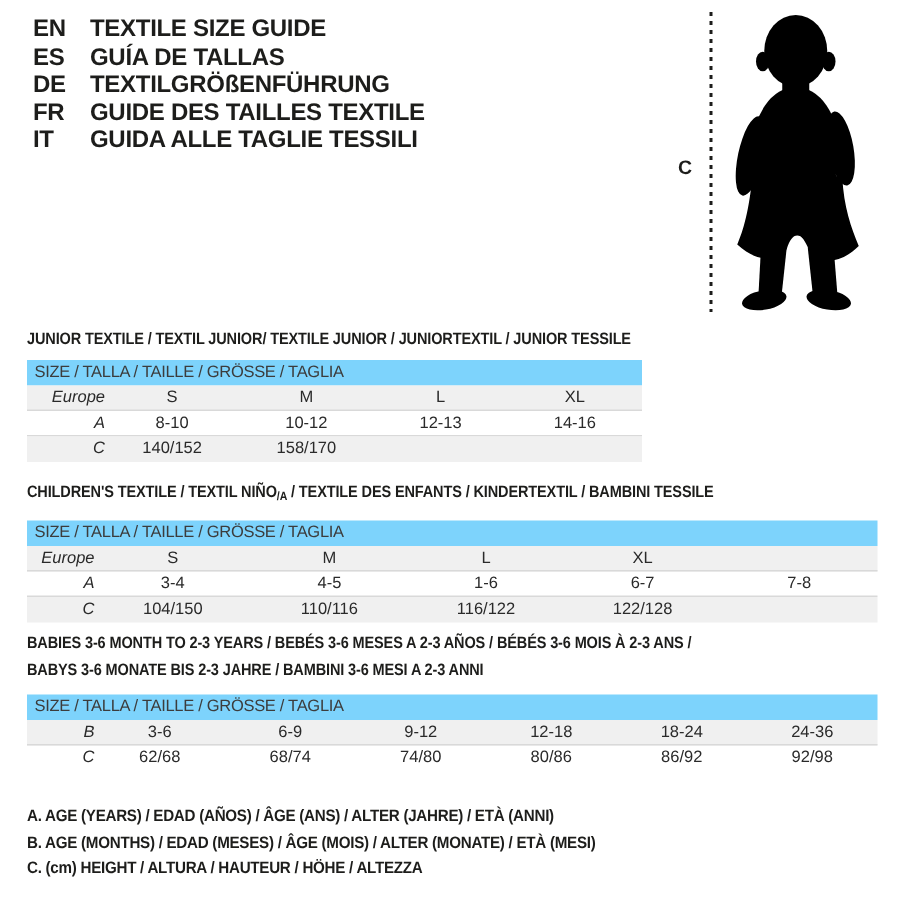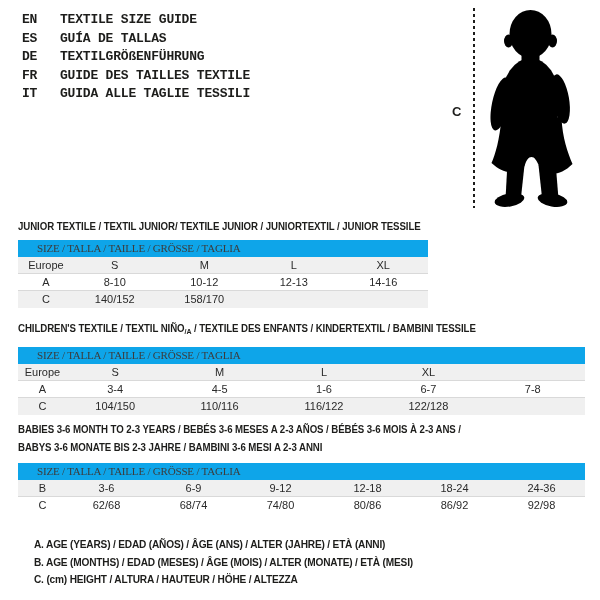--- a/index.html
+++ b/index.html
@@ -9,21 +9,21 @@
     width: 600px;
     height: 600px;
     background: #ffffff;
     font-family: "Liberation Sans", sans-serif;
     color: #1d1d1b;
     overflow: hidden;
   }
 
   
   .lang-block { position: absolute; left: 22px; top: 11px; }
-  .lang-row { display: flex; line-height: 18.5px; font-size: 13px; font-weight: bold; letter-spacing: -0.2px; font-family: Liberation Mono, monospace; }
+  .lang-row { display: flex; line-height: 18.5px; font-size: 16px; font-weight: bold; letter-spacing: -0.2px; }
   .lang-code { width: 38px; flex: 0 0 38px; }
   .lang-label { white-space: nowrap; }
 
   
   .measure-line {
     position: absolute; left: 473px; top: 8px; width: 2px; height: 200px;
     background: repeating-linear-gradient(to bottom, #1d1d1b 0 3px, transparent 3px 6px);
   }
   .measure-label { position: absolute; left: 452px; top: 104px; font-size: 13px; font-weight: bold; }
   .baby-svg { position: absolute; left: 479px; top: 6px; }
@@ -32,36 +32,36 @@
   .section-title {
     position: absolute; left: 18px;
     font-size: 11px; font-weight: bold; letter-spacing: -0.1px;
     white-space: nowrap; transform: scaleX(0.88); transform-origin: 0 0;
     line-height: 18px;
   }
   .sub-script { font-size: 8px; position: relative; top: 2px; }
 
   .size-table { position: absolute; left: 18px; }
   .size-table .size-header {
-    background: #0ea5e9; color: #3c3c3c;
+    background: #7dd3fc; color: #3c3c3c;
     height: 17px; line-height: 17px;
     font-size: 11px; letter-spacing: -0.2px;
-    padding-left: 19px; white-space: nowrap; overflow: hidden; font-family: Liberation Serif, serif;
+    padding-left: 5px; white-space: nowrap; overflow: hidden;
   }
   .trow { display: grid; height: 17px; line-height: 16px; font-size: 11px; border-bottom: 1px solid #d9d9d9; }
   .trow:last-child { border-bottom: none; }
   .trow:nth-of-type(even) { background: #f0f0f0; }
   .t1 .trow { grid-template-columns: 52px repeat(4, 1fr); }
   .t2 .trow { grid-template-columns: 45px repeat(5, 1fr); }
   .t3 .trow { grid-template-columns: 45px repeat(6, 1fr); }
-  .tlabel { text-align: center; padding-left: 4px; color: #2a2a2a; }
+  .tlabel { text-align: right; padding-left: 4px; color: #2a2a2a; font-style: italic; }
   .tval { text-align: center; color: #2a2a2a; }
 
   
-  .legend { position: absolute; left: 34px; top: 536px; }
+  .legend { position: absolute; left: 18px; top: 536px; }
   .legend-line { font-size: 11px; font-weight: bold; line-height: 17.5px; letter-spacing: -0.2px; white-space: nowrap; transform: scaleX(0.92); transform-origin: 0 0; }
 </style>
 </head>
 <body>
 
 <div id="page">
 
   <div class="lang-block">
     <div class="lang-row">
       <span class="lang-code">EN</span>

